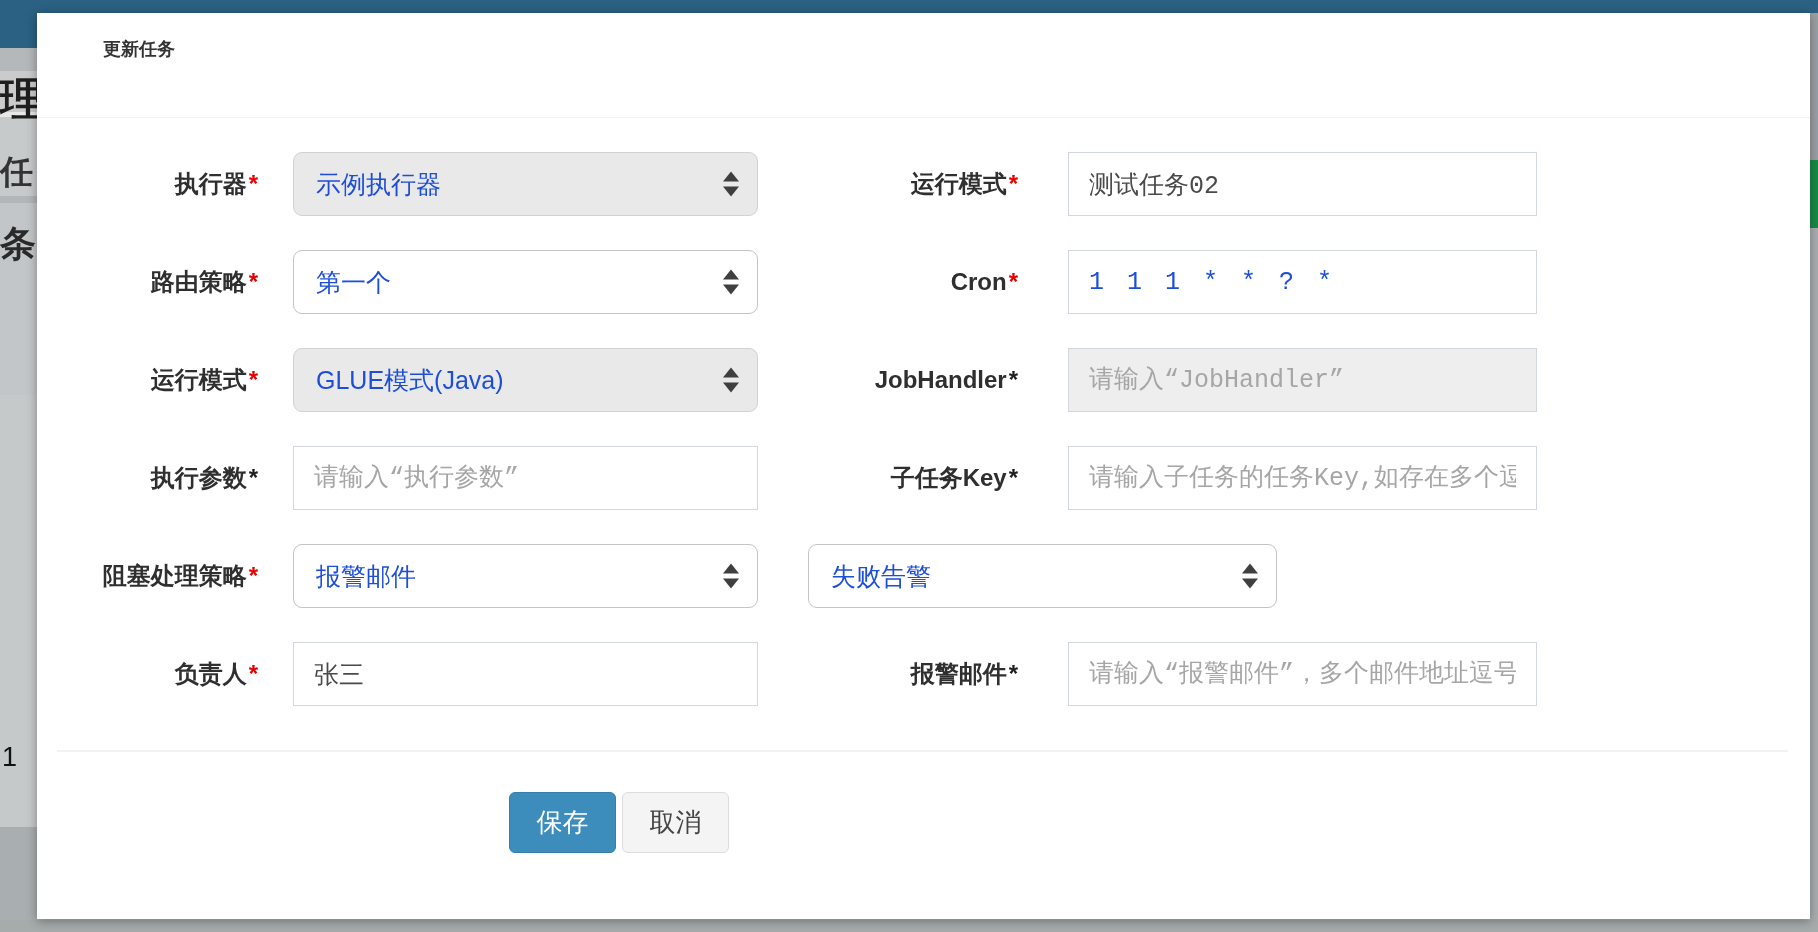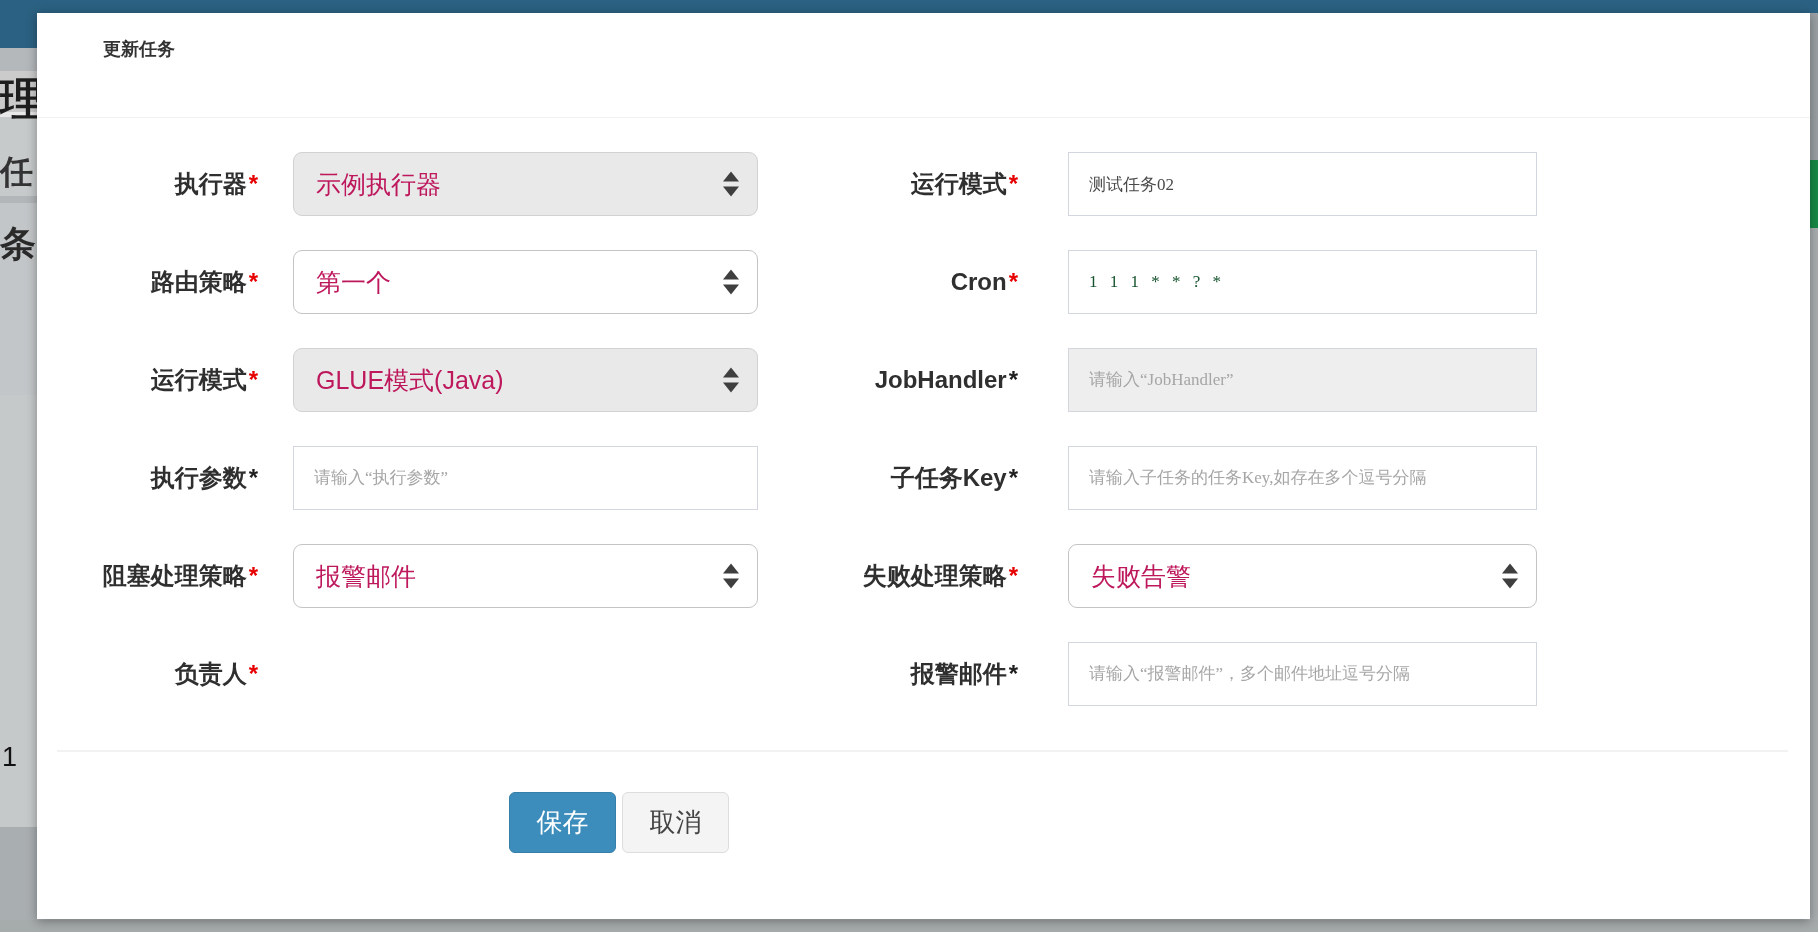--- a/index.html
+++ b/index.html
@@ -55,37 +55,37 @@
   .req.dark { color:#1e1e1e; }
   .control { height:64px; }
   .field-left  .control { margin-left:35px; width:465px; }
   .field-right .control { margin-left:50px; width:469px; }
 
   
   .sel {
     position:relative; width:100%; height:100%;
     background:#fff; border:1px solid #c4c4c4; border-radius:9px;
     display:flex; align-items:center; padding:0 54px 0 22px;
-    font-size:25px; color:#be185d; cursor:default;
+    font-size:25px; color:#1d4ed8; cursor:default;
   }
   .sel.disabled { background:#e9e9e9; border-color:#d2d2d2; }
   .sel-text { overflow:hidden; white-space:nowrap; }
   .arrows { position:absolute; right:18px; top:50%; transform:translateY(-50%);
             display:flex; flex-direction:column; align-items:center; gap:5px; }
   .arr-up   { width:0; height:0; border-left:8px solid transparent; border-right:8px solid transparent; border-bottom:10px solid #3f3f3f; }
   .arr-down { width:0; height:0; border-left:8px solid transparent; border-right:8px solid transparent; border-top:10px solid #3f3f3f; }
 
   
   .tinput {
     width:100%; height:100%; border:1px solid #d2d6de; background:#fff;
-    font-family:Liberation Serif, serif; font-size:17px; color:#4a4a4a; padding:0 20px; outline:none;
+    font-family:Liberation Mono, monospace; font-size:25px; color:#4a4a4a; padding:0 20px; outline:none;
   }
   .tinput::placeholder { color:#a6a6a6; opacity:1; }
   .tinput:disabled { background:#eeeeee; color:#7a7a7a; }
-  .tinput.cron { letter-spacing:4px; color:#14532d; }
+  .tinput.cron { letter-spacing:4px; color:#1d4ed8; }
 
   .hr { position:absolute; left:20px; right:22px; top:737px; height:0; border-top:2px solid #f2f2f2; }
 
   .btn-area { position:absolute; left:456px; top:779px; display:flex; gap:6px; }
   .btn { height:61px; width:107px; font-size:26px; font-family:inherit; border-radius:6px;
          display:flex; align-items:center; justify-content:center; cursor:pointer; }
   .btn-save { background:#3c8dbc; border:1px solid #367fa9; color:#fff;margin-left:16px; }
   .btn-cancel { background:#f4f4f4; border:1px solid #ddd; color:#444; }
 </style>
 </head>
@@ -208,36 +208,38 @@
           <div class="sel">
             <span class="sel-text">报警邮件</span>
             <span class="arrows">
                 <span class="arr-up"></span>
                 <span class="arr-down"></span>
               </span>
           </div>
         </div>
       </div>
       <div class="field field-right">
-        <div class="flabel"><span>失败处理策略</span><span class="req red">*</span></div>
         <div class="control">
           <div class="sel">
             <span class="sel-text">失败告警</span>
             <span class="arrows">
                 <span class="arr-up"></span>
                 <span class="arr-down"></span>
               </span>
           </div>
         </div>
       </div>
     </div>
 
     <div class="form-row">
       <div class="field field-left">
         <div class="flabel"><span>负责人</span><span class="req red">*</span></div>
+        <div class="control">
+          <input class="tinput" type="text" value="张三" style="">
+        </div>
       </div>
       <div class="field field-right">
         <div class="flabel"><span>报警邮件</span><span class="req dark">*</span></div>
         <div class="control">
           <input class="tinput" type="text" placeholder="请输入“报警邮件”，多个邮件地址逗号分隔" style="">
         </div>
       </div>
     </div>
 
   </div>

